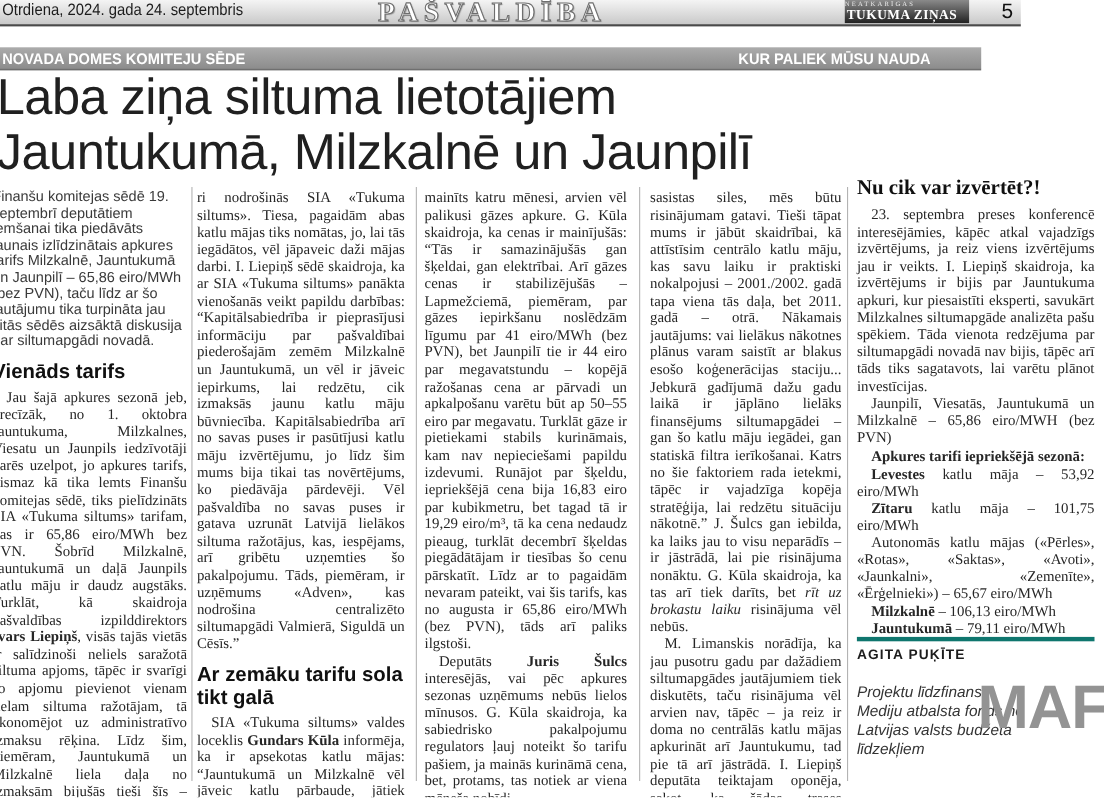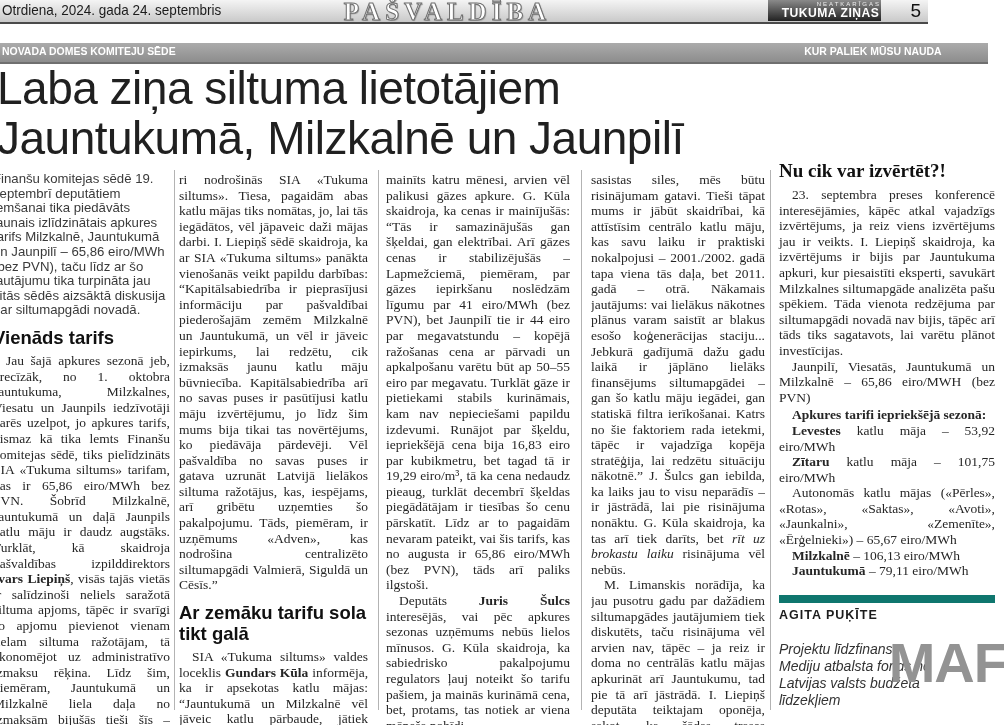--- a/index.html
+++ b/index.html
@@ -7,31 +7,31 @@
         font-family:"Liberation Serif",serif;color:#262626;}
 
   
   .topbar{position:absolute;left:0;top:0;width:928px;height:22px;
           background:linear-gradient(#f4f4f4,#c9c9c9);border-bottom:2px solid #4a4a4a;}
   .date{position:absolute;left:2px;top:1px;font-family:"Liberation Sans",sans-serif;
         font-size:15px;color:#1c1c1c;transform:scaleX(.9);transform-origin:left;white-space:nowrap;}
   .masthead{position:absolute;left:50%;top:-2px;transform:translateX(-58%);
         font-family:"Liberation Serif",serif;font-weight:bold;font-size:25px;letter-spacing:5px;
         color:#fff;-webkit-text-stroke:1px #6e6e6e;text-shadow:1px 1px 1px #9a9a9a;white-space:nowrap;}
-  .logo{position:absolute;left:768px;top:0;width:113px;height:21px;text-align:right;
-        background:linear-gradient(#8a8a8a,#222);color:#fff;font-family:Liberation Sans, sans-serif;overflow:hidden;}
+  .logo{position:absolute;left:768px;top:0;width:113px;height:21px;text-align:left;
+        background:linear-gradient(#8a8a8a,#222);color:#fff;font-family:Liberation Serif, serif;overflow:hidden;}
   .logo-small{display:block;font-size:6px;letter-spacing:2px;line-height:6px;margin-top:1px;color:#eee;}
   .logo-large{display:block;font-size:12.5px;font-weight:bold;letter-spacing:.5px;line-height:13px;
         transform:scaleX(.97);transform-origin:center;}
   .pagenum{position:absolute;right:7px;top:0;font-family:"Liberation Sans",sans-serif;font-size:19px;color:#111;}
 
   
-  .sectionbar{position:absolute;left:0;top:43px;width:988px;height:19px;
+  .sectionbar{position:absolute;left:0;top:43px;width:892px;height:19px;
         background:linear-gradient(#ababab,#8d8d8d);border-bottom:2px solid #6f6f6f;
-        font-family:"Liberation Sans",sans-serif;font-weight:bold;font-size:11px;color:#fff;}
+        font-family:"Liberation Sans",sans-serif;font-weight:bold;font-size:14px;color:#fff;}
   .sec-left{position:absolute;left:2px;top:2px;transform:scaleX(.95);transform-origin:left;white-space:nowrap;}
   .sec-right{position:absolute;right:46px;top:2px;transform:scaleX(.95);transform-origin:right;white-space:nowrap;}
 
   
   .headline{position:absolute;left:-3px;top:63px;width:700px;margin:0;
         font-family:"Liberation Sans",sans-serif;font-weight:400;font-size:46px;line-height:50px;
         letter-spacing:-.5px;color:#202020;}
   .headline span{display:block;white-space:nowrap;}
 
   
@@ -56,21 +56,21 @@
   .rich .b{font-weight:bold;}
   .rich .i{font-style:italic;}
 
   
   .sb-head{font-family:Liberation Serif, serif;font-weight:bold;font-size:19px;
         line-height:22px;color:#101010;text-align:left;margin:0 0 5px 0;}
   .sb-head2{margin-top:10px;}
   .tariff{margin:0;}
   .tariffs-head{font-weight:bold;margin:2px 0 0 0;}
   .end-mark{color:#555;font-family:"Liberation Sans",sans-serif;letter-spacing:-1px;}
-  .byline-box{border-top:8px solid #0f766e;margin-top:16px;padding-top:5px;}
+  .byline-box{border-top:4px solid #0f766e;margin-top:0;padding-top:5px;}
   .byline{font-family:"Liberation Sans",sans-serif;font-weight:bold;font-size:12.5px;
         letter-spacing:1px;color:#1c1c1c;text-align:left;}
   .funding{position:relative;margin-top:18px;height:90px;text-align:left;}
   .funding-note{font-family:"Liberation Sans",sans-serif;font-style:italic;font-size:14px;
         line-height:17px;color:#333;width:158px;}
   .maf{position:absolute;right:-12px;top:-6px;font-family:"Liberation Sans",sans-serif;
         font-weight:bold;font-size:56px;letter-spacing:-1px;color:#939393;line-height:56px;}
 </style>
 </head>
 <body>

